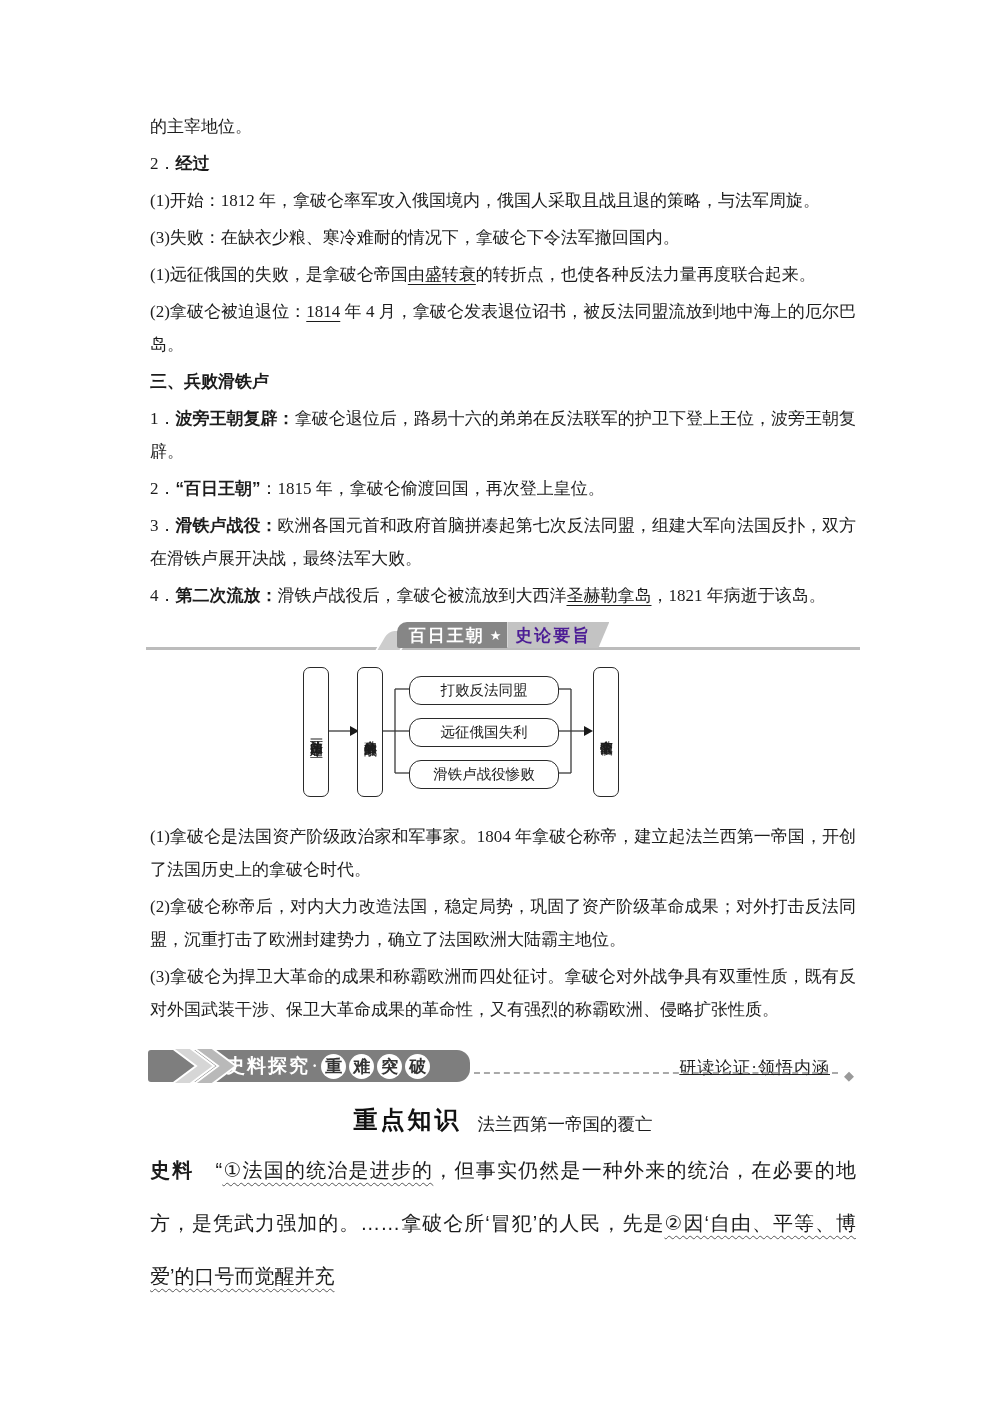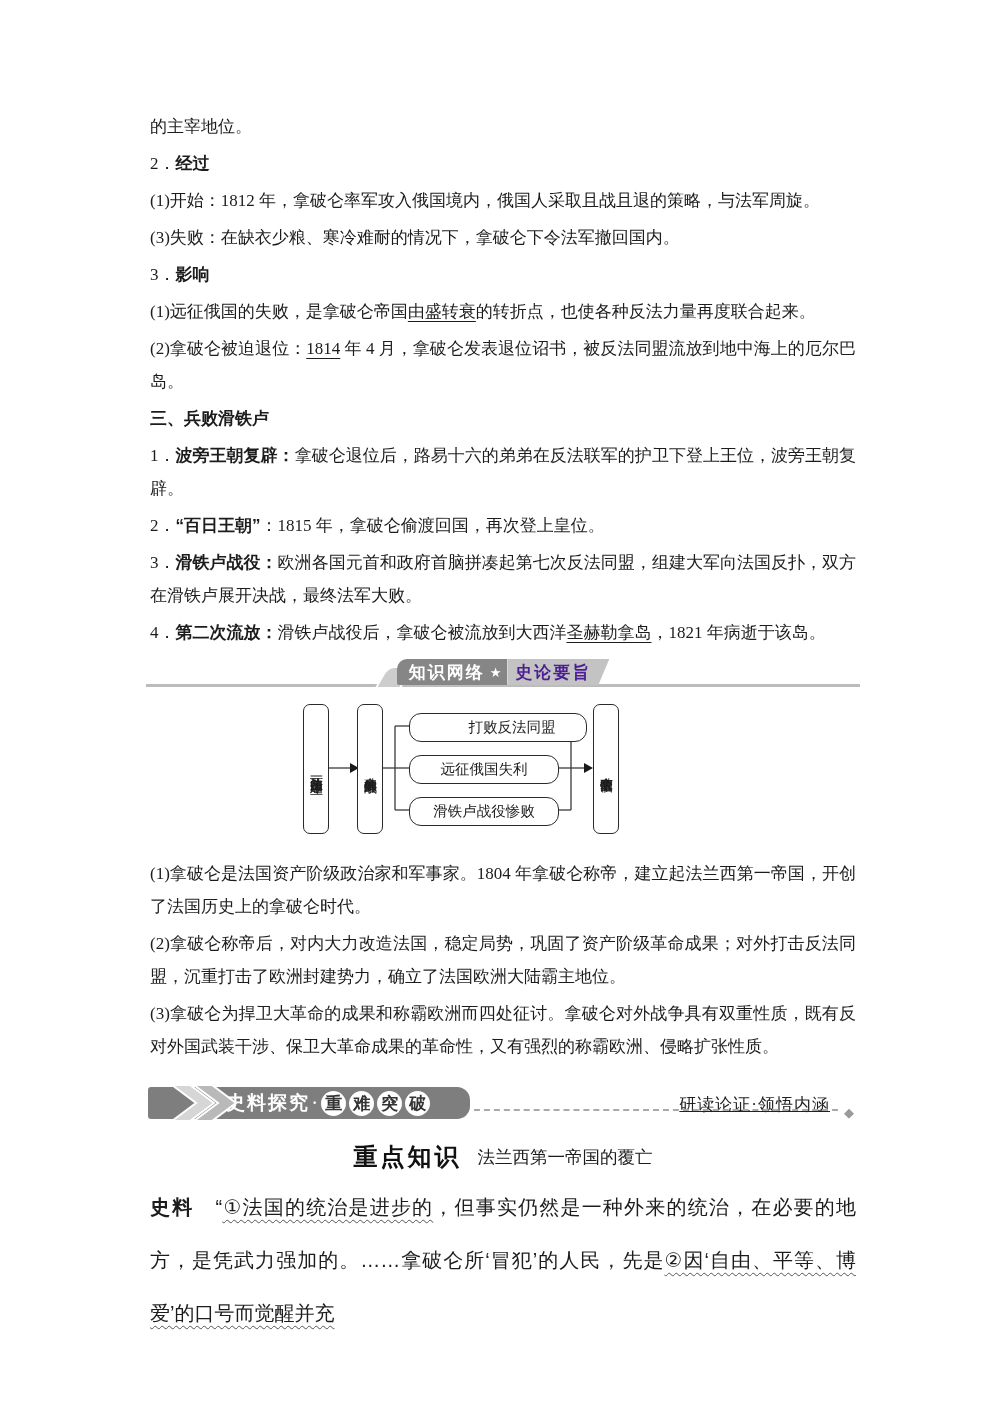--- a/index.html
+++ b/index.html
@@ -64,21 +64,21 @@
   .chevrons{position:absolute;left:22px;top:-6px;}
   .explore-title{color:#fff;font-family:"Liberation Sans","DejaVu Sans",sans-serif;font-weight:700;font-size:19px;letter-spacing:2px;}
   .explore-dot{color:#fff;font-weight:700;margin:0 4px 0 2px;}
   .badges{display:flex;gap:3px;}
   .badge{width:25px;height:25px;border-radius:50%;background:#fff;color:#333;font-family:"Liberation Sans","DejaVu Sans",sans-serif;font-weight:700;font-size:17px;display:flex;align-items:center;justify-content:center;}
   .explore-right{position:relative;flex:1;height:38px;}
   .explore-caption{position:absolute;right:26px;top:10px;font-size:17px;color:#222;letter-spacing:1px;font-family:"Liberation Serif","DejaVu Serif",serif;text-decoration:underline;}
   .explore-dash{position:absolute;left:4px;right:18px;top:26px;border-top:2px dashed #a9a9a9;}
   .explore-diamond{position:absolute;right:2px;top:22px;color:#9a9a9a;font-size:13px;}
   
-  .kp-title{display:flex;justify-content:center;align-items:center;margin:14px 0 6px 0;}
+  .kp-title{display:flex;justify-content:center;align-items:flex-end;margin:14px 0 6px 0;}
   .kp-label{font-family:"Liberation Sans","DejaVu Sans",sans-serif;font-weight:800;font-size:24px;letter-spacing:3px;color:#111;}
   .kp-topic{font-size:17.5px;margin-left:16px;color:#1c1c1c;}
   
   .material{
     font-family:"Liberation Sans","DejaVu Sans",sans-serif;
     font-size:20px;line-height:53px;
     text-align:justify;margin-top:8px;
   }
   .material .sg-b{font-weight:700;letter-spacing:1px;}
 </style>
@@ -86,36 +86,35 @@
 <body>
 
 <div class="page">
   <div class="content">
 
     <div>
         <div class="para"><span>的主宰地位。</span></div>
         <div class="para h"><span>2．</span><span class="sg-b">经过</span></div>
         <div class="para"><span>(1)开始：1812 年，拿破仑率军攻入俄国境内，俄国人采取且战且退的策略，与法军周旋。</span></div>
         <div class="para"><span>(3)失败：在缺衣少粮、寒冷难耐的情况下，拿破仑下令法军撤回国内。</span></div>
-        <div class="para h"><span>3．</span><span class="sg-b">影响</span></div>
         <div class="para"><span>(1)远征俄国的失败，是拿破仑帝国</span><span class="sg-u">由盛转衰</span><span>的转折点，也使各种反法力量再度联合起来。</span></div>
         <div class="para"><span>(2)拿破仑被迫退位：</span><span class="sg-u">1814</span><span> 年 4 月，拿破仑发表退位诏书，被反法同盟流放到地中海上的厄尔巴岛。</span></div>
         <div class="para h"><span class="sg-b">三、兵败滑铁卢</span></div>
         <div class="para"><span>1．</span><span class="sg-b">波旁王朝复辟：</span><span>拿破仑退位后，路易十六的弟弟在反法联军的护卫下登上王位，波旁王朝复辟。</span></div>
         <div class="para"><span>2．</span><span class="sg-b">“百日王朝”</span><span>：1815 年，拿破仑偷渡回国，再次登上皇位。</span></div>
         <div class="para"><span>3．</span><span class="sg-b">滑铁卢战役：</span><span>欧洲各国元首和政府首脑拼凑起第七次反法同盟，组建大军向法国反扑，双方在滑铁卢展开决战，最终法军大败。</span></div>
         <div class="para"><span>4．</span><span class="sg-b">第二次流放：</span><span>滑铁卢战役后，拿破仑被流放到大西洋</span><span class="sg-u">圣赫勒拿岛</span><span>，1821 年病逝于该岛。</span></div>
       </div>
 
     <div class="net-banner-wrap">
       <div class="net-rule"></div>
       <div class="net-banner">
         <span class="net-swoosh"></span>
         <span class="net-left">
-          <span>知识网络</span>
+          <span>百日王朝</span>
           <span class="net-star">★</span>
         </span>
         <span class="net-right">史论要旨</span>
       </div>
     </div>
 
     <div class="flowchart">
       <svg width="400" height="138" viewBox="0 0 400 138">
         <g stroke="#3a3a3a" stroke-width="1.3" fill="none">
           <line x1="24" y1="67" x2="47" y2="67"></line>
@@ -126,21 +125,21 @@
           <line x1="254" y1="25" x2="268" y2="25"></line>
           <line x1="254" y1="109" x2="268" y2="109"></line>
           <line x1="268" y1="25" x2="268" y2="109"></line>
           <line x1="254" y1="67" x2="282" y2="67"></line>
         </g>
         <polygon points="47,62 47,72 56,67" fill="#1a1a1a"></polygon>
         <polygon points="281,62 281,72 290,67" fill="#1a1a1a"></polygon>
       </svg>
       <div class="fc-vbox" style="left:0;">法兰西第一帝国建立</div>
       <div class="fc-vbox" style="left:54px;">拿破仑的对外战争</div>
-      <div class="fc-hbox" style="top:12px;padding-left:28px;">打败反法同盟</div>
+      <div class="fc-hbox" style="top:12px;">打败反法同盟</div>
       <div class="fc-hbox" style="top:54px;">远征俄国失利</div>
       <div class="fc-hbox" style="top:96px;">滑铁卢战役惨败</div>
       <div class="fc-vbox" style="left:290px;">拿破仑帝国覆灭</div>
     </div>
 
     <div>
         <div class="para"><span>(1)拿破仑是法国资产阶级政治家和军事家。1804 年拿破仑称帝，建立起法兰西第一帝国，开创了法国历史上的拿破仑时代。</span></div>
         <div class="para"><span>(2)拿破仑称帝后，对内大力改造法国，稳定局势，巩固了资产阶级革命成果；对外打击反法同盟，沉重打击了欧洲封建势力，确立了法国欧洲大陆霸主地位。</span></div>
         <div class="para"><span>(3)拿破仑为捍卫大革命的成果和称霸欧洲而四处征讨。拿破仑对外战争具有双重性质，既有反对外国武装干涉、保卫大革命成果的革命性，又有强烈的称霸欧洲、侵略扩张性质。</span></div>
       </div>

